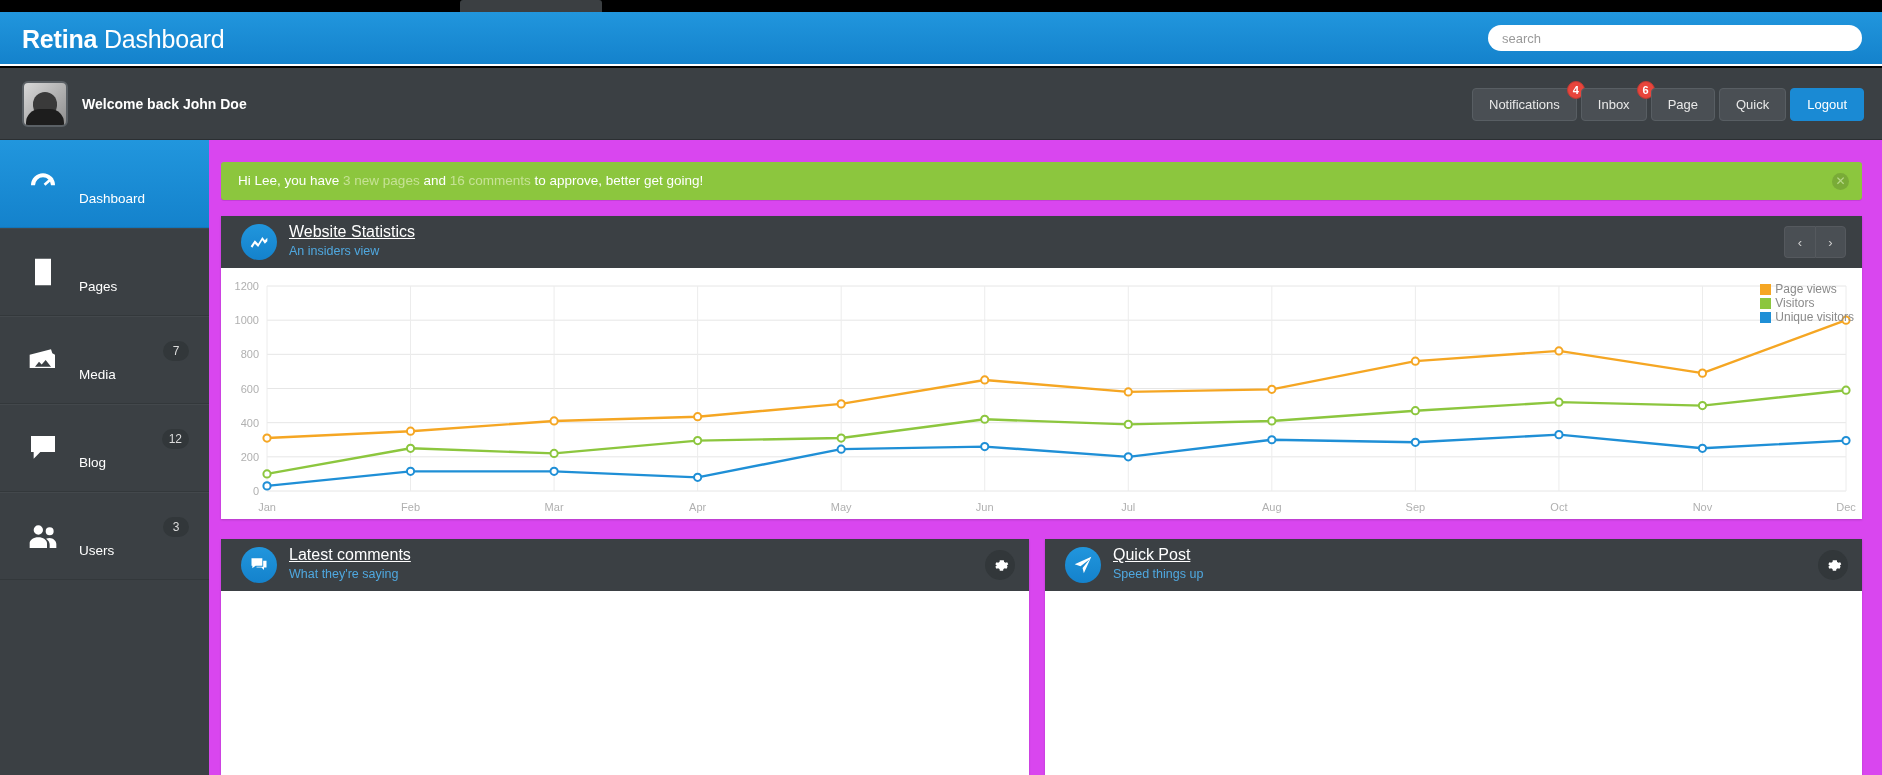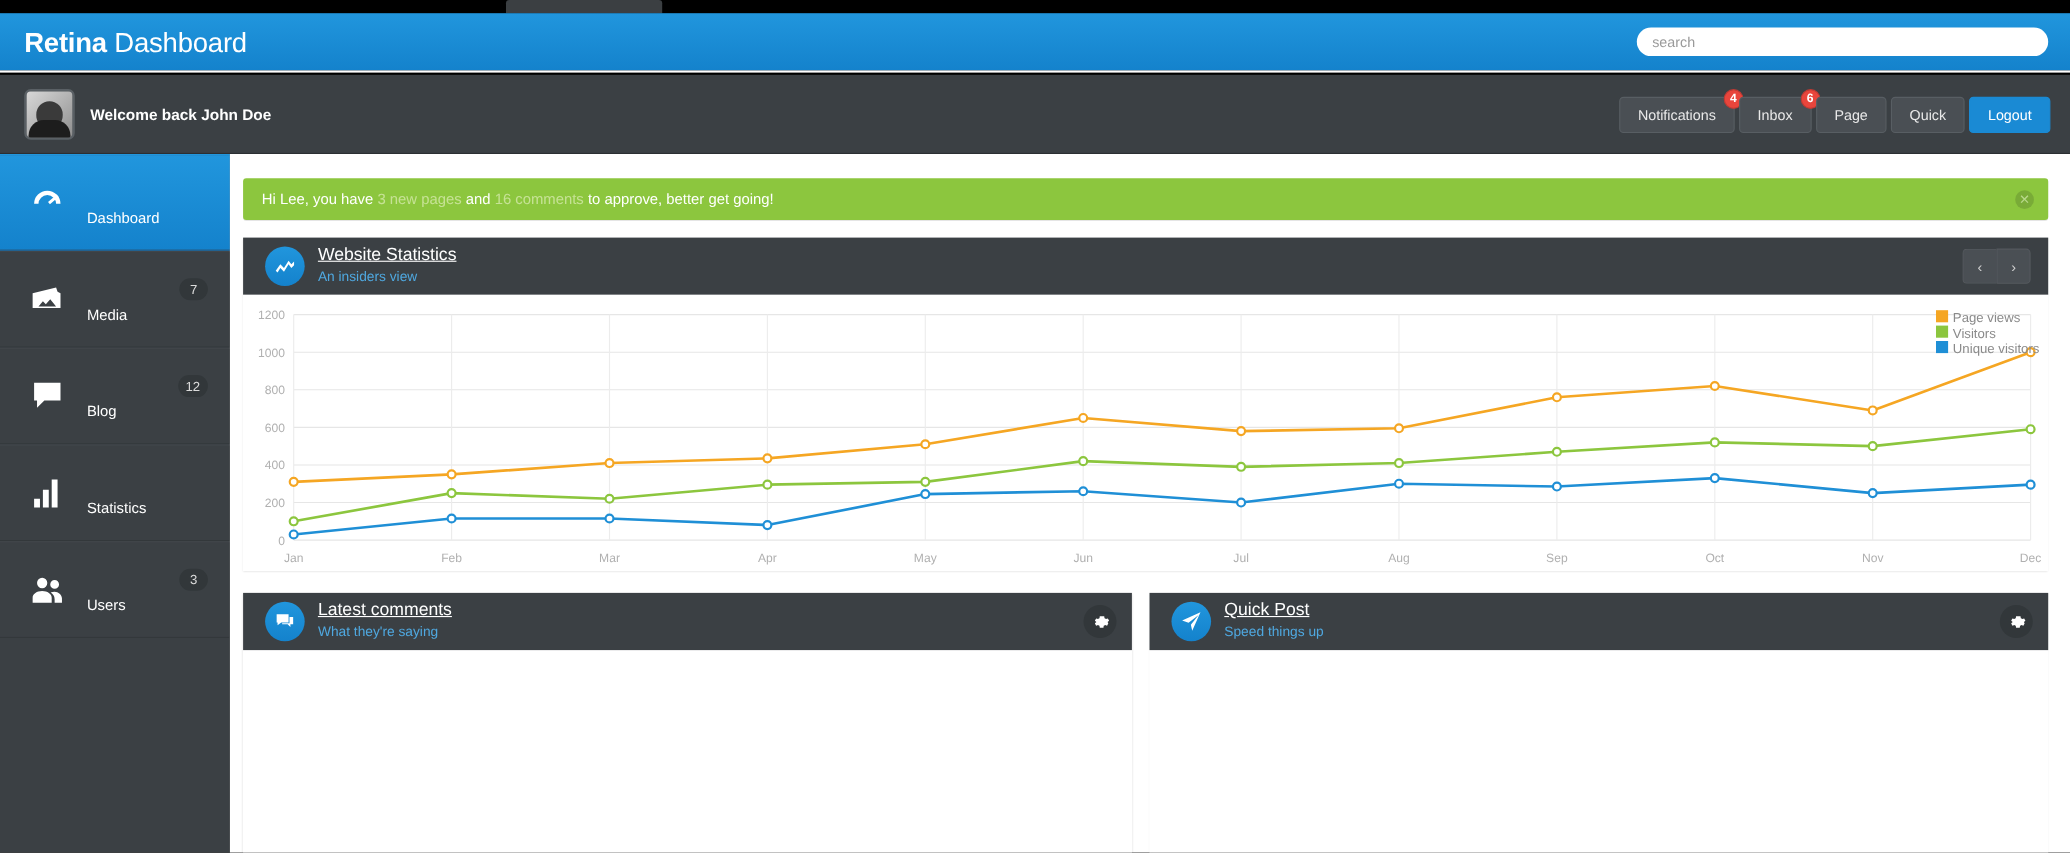--- a/index.html
+++ b/index.html
@@ -107,21 +107,21 @@
   .side-badge {
     position:absolute; right:20px; top:24px;
     min-width:26px; height:20px; padding:0 7px;
     background:#32373a; color:#dcdcdc; font-size:12px;
     border-radius:10px; display:flex; align-items:center; justify-content:center;
   }
 
   
   .content {
     position:absolute; top:140px; left:209px;
-    width:1673px; height:635px; background:#ffffff;
+    width:1673px; height:635px; background:#d946ef;
     overflow:hidden;
   }
 
   
   .alert {
     position:absolute; top:22px; left:12px; width:1641px; height:38px;
     background:#8cc63e; border-radius:3px;
     box-shadow:0 1px 0 rgba(0,0,0,.10);
   }
   .alert-text {
@@ -177,21 +177,21 @@
   .panel-gear svg { width:17px; height:17px; fill:#ffffff; }
 
   
   #chart-panel { top:76px; left:12px; width:1641px; height:303px; }
   .chart-body { position:relative; height:251px; background:#fff; }
   .chart-svg { position:absolute; inset:0; }
   .legend {
     position:absolute; right:8px; top:14px;
     font-size:12px; color:#8a8a8a; line-height:14px;
   }
-  .legend-row { display:flex; gap:4px; height:14px; }
+  .legend-row { display:flex; align-items:center; gap:4px; height:14px; }
   .legend-chip { width:11px; height:11px; display:inline-block; }
 
   
   #comments-panel { top:399px; left:12px; width:808px; height:236px; }
   #quickpost-panel { top:399px; left:836px; width:817px; height:236px; }
   .panel-body-white { height:184px; background:#ffffff; }
 </style>
 </head>
 <body>
 
@@ -240,42 +240,42 @@
       <div class="side-ico">
         <svg viewBox="0 0 24 24">
           <path d="M12 4a9 9 0 00-9 9h3a6 6 0 0112 0h3a9 9 0 00-9-9zm6.5 2.6l-6 5.2 1.3 1.5 6-5.2z"></path>
         </svg>
       </div>
       <div class="side-label">Dashboard</div>
     </div>
     <div class="side-item">
       <div class="side-ico">
         <svg viewBox="0 0 24 24">
+          <path d="M6 2h12v20H6zM9 6h6v1.6H9zm0 3.6h6v1.6H9zm0 3.6h6v1.6H9zm0 3.6h6v1.6H9z"></path>
+        </svg>
+      </div>
+      <div class="side-label">Pages</div>
+    </div>
+    <div class="side-item">
+      <div class="side-ico">
+        <svg viewBox="0 0 24 24">
           <path d="M2 8l16-4 1 3 2 1v10H2zm4 9h12l-4-5-3 3.4-2-2z"></path>
         </svg>
       </div>
       <div class="side-label">Media</div>
       <div class="side-badge">7</div>
     </div>
     <div class="side-item">
       <div class="side-ico">
         <svg viewBox="0 0 24 24">
           <path d="M3 3h18v12h-11l-5 5v-5H3z"></path>
         </svg>
       </div>
       <div class="side-label">Blog</div>
       <div class="side-badge">12</div>
-    </div>
-    <div class="side-item">
-      <div class="side-ico">
-        <svg viewBox="0 0 24 24">
-          <path d="M3 16h4v6H3zm6-6h4v12H9zm6-7h4v19h-4z"></path>
-        </svg>
-      </div>
-      <div class="side-label">Statistics</div>
     </div>
     <div class="side-item">
       <div class="side-ico">
         <svg viewBox="0 0 24 24">
           <path d="M8.5 11a3.5 3.5 0 100-7 3.5 3.5 0 000 7zM8.5 13C4.9 13 2 15 2 17.5V21h13v-3.5C15 15 12.1 13 8.5 13zM17 11.5a3 3 0 100-6 3 3 0 000 6zm0 2c-1 0-1.9.2-2.7.5 1.6 1.1 2.7 2.6 2.7 4.5V21h5v-3c0-2.2-2.5-4.5-5-4.5z"></path>
         </svg>
       </div>
       <div class="side-label">Users</div>
       <div class="side-badge">3</div>
     </div>

